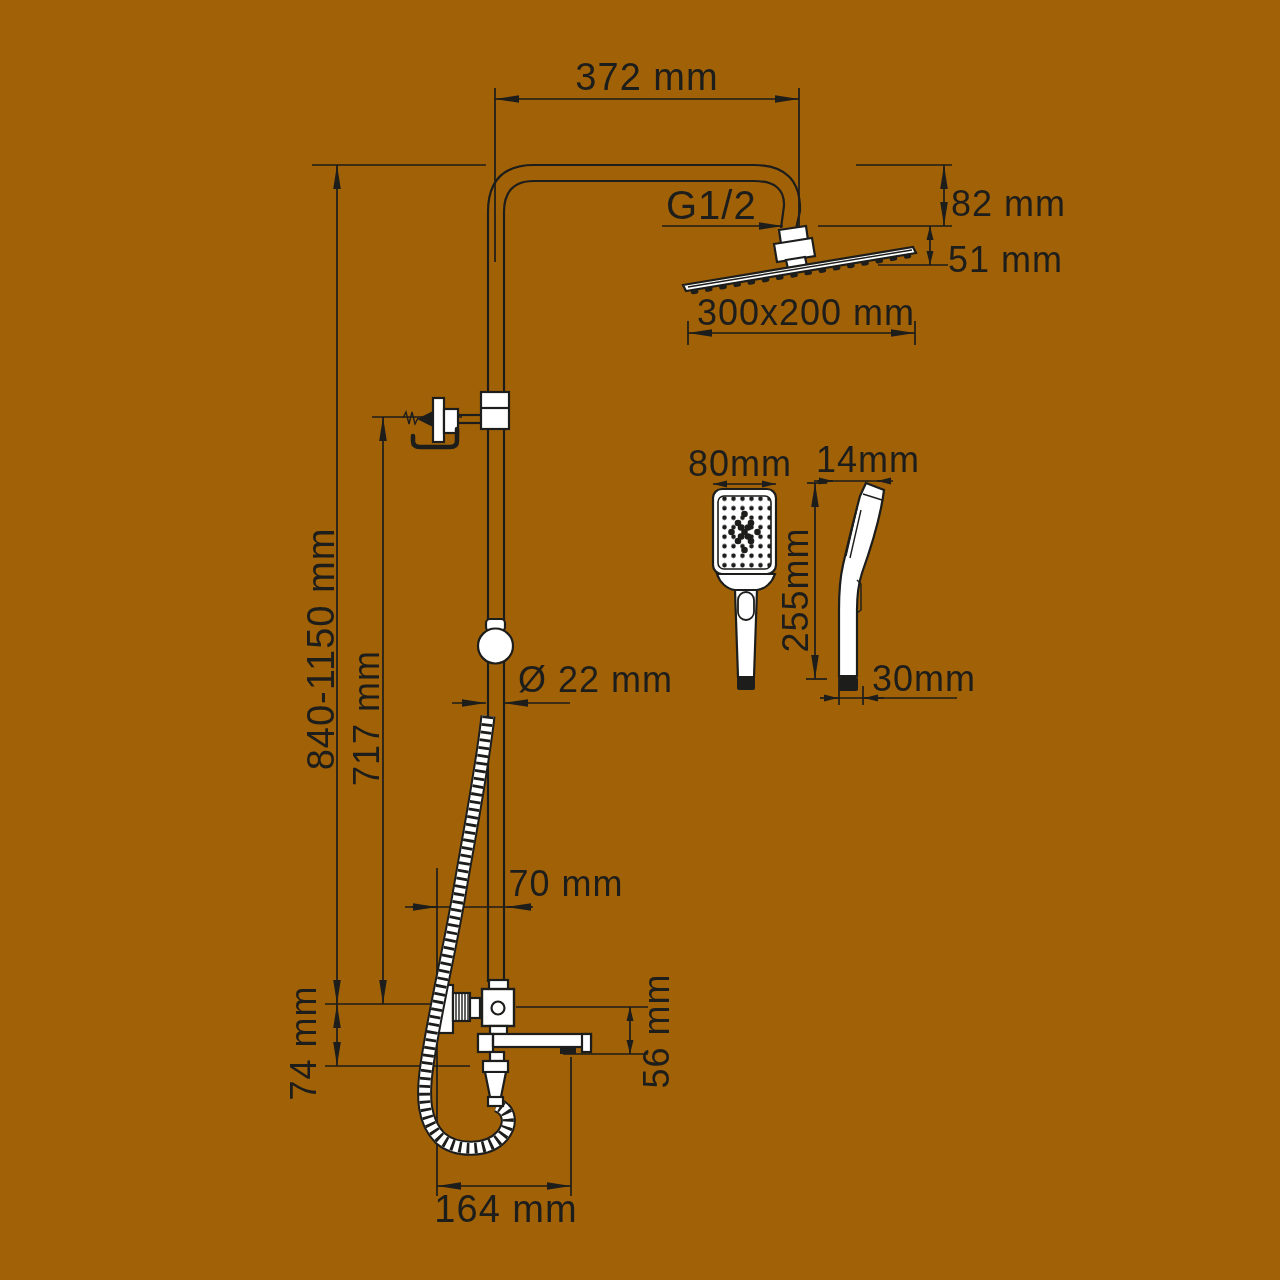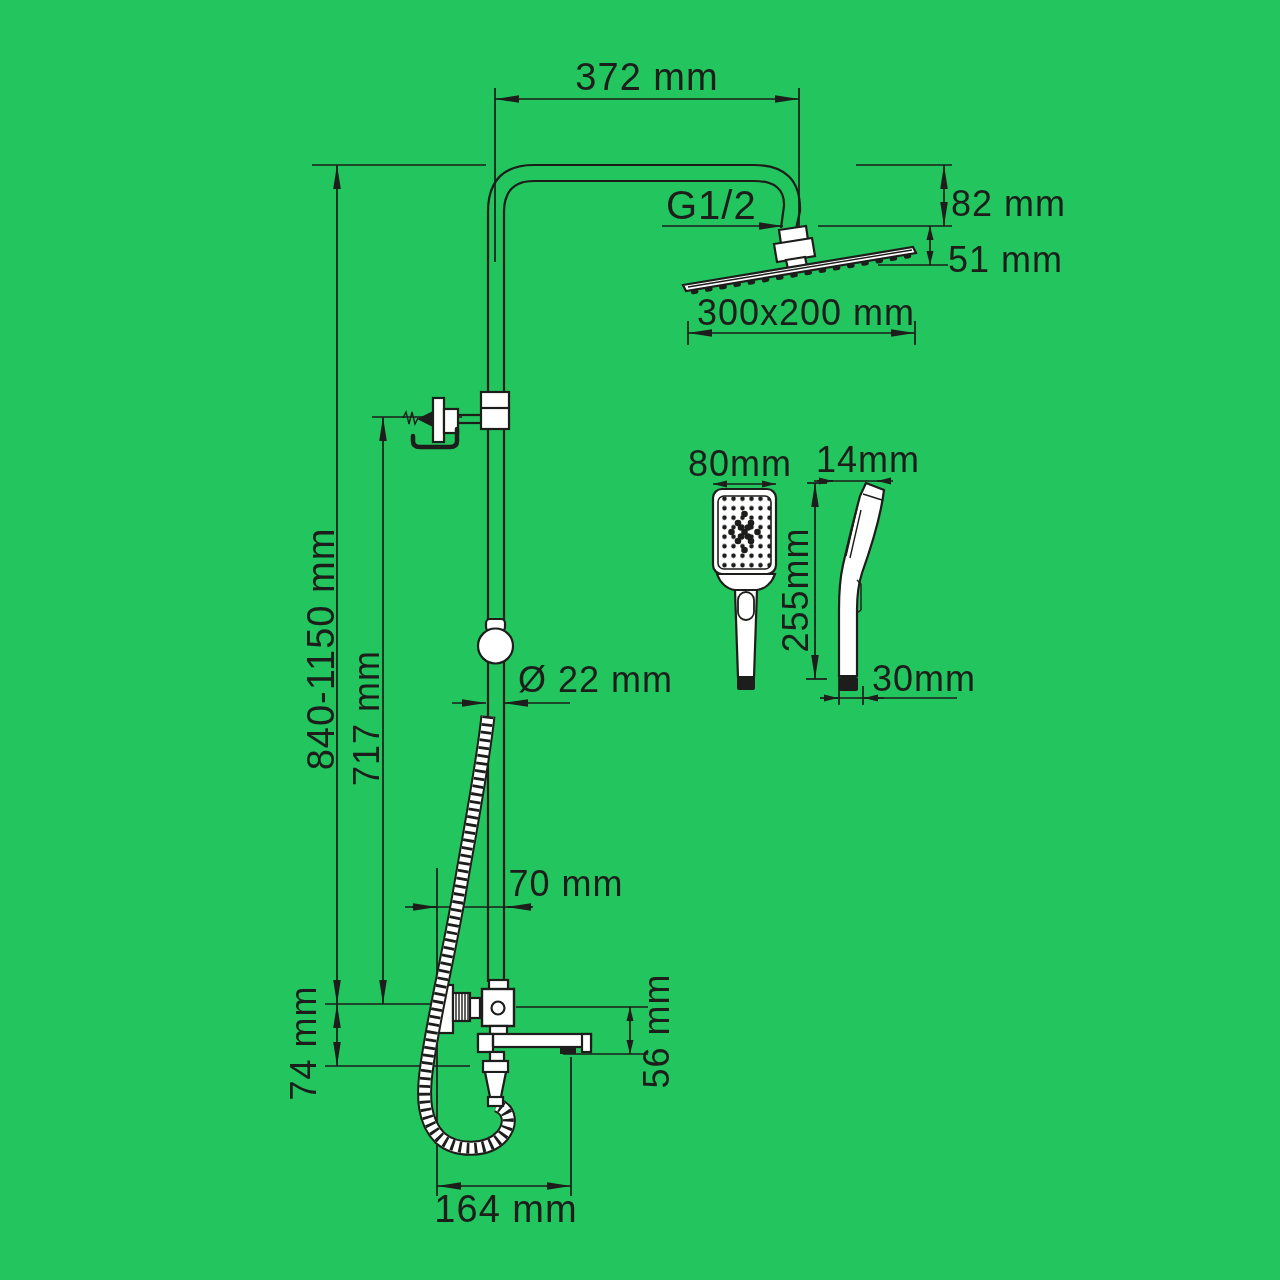--- a/index.html
+++ b/index.html
@@ -1,16 +1,16 @@
 <!DOCTYPE html>
 <html><head>
 <meta charset="utf-8">
 <style>
   html,body{margin:0;padding:0;background:#ffffff;}
-  .page{width:1280px;height:1280px;position:relative;background:#22c55e;overflow:hidden;}
+  .page{width:1280px;height:1280px;position:relative;background:#a16207;overflow:hidden;}
   svg{display:block;}
   text{font-family:"Liberation Sans","DejaVu Sans",sans-serif;fill:#1d1d1b;letter-spacing:1px;}
   .fs36{font-size:36px;}
   .fs38{font-size:38px;}
   .fs40{font-size:40px;}
   .ln{stroke:#1d1d1b;stroke-width:1.7;fill:none;}
   .draw{stroke:#1d1d1b;stroke-width:2.2;fill:none;}
   .drawf{stroke:#1d1d1b;stroke-width:2.2;fill:#ffffff;}
   .thin{stroke:#1d1d1b;stroke-width:1.4;fill:none;}
   .dark{fill:#1d1d1b;stroke:none;}

